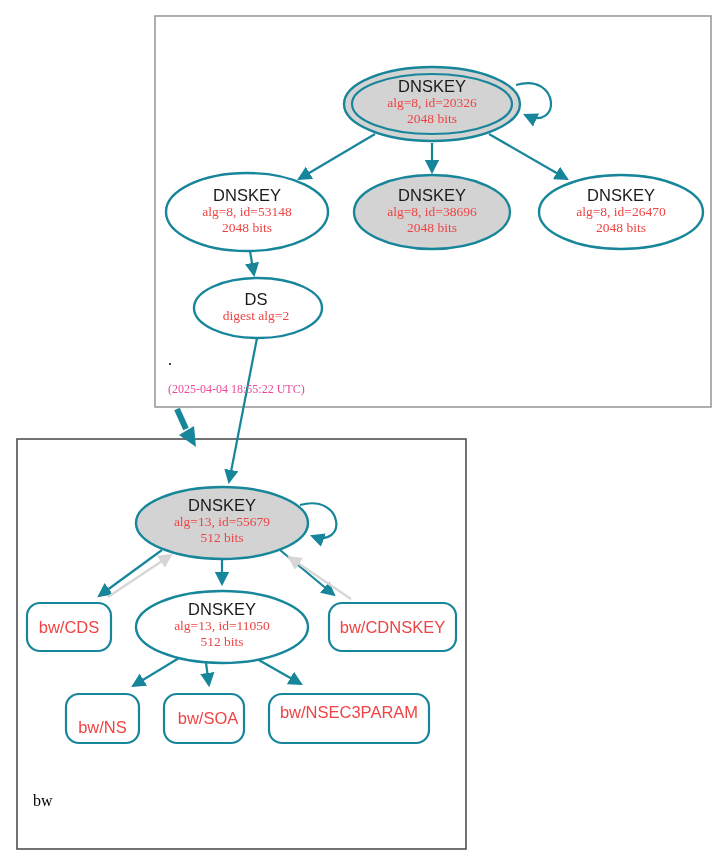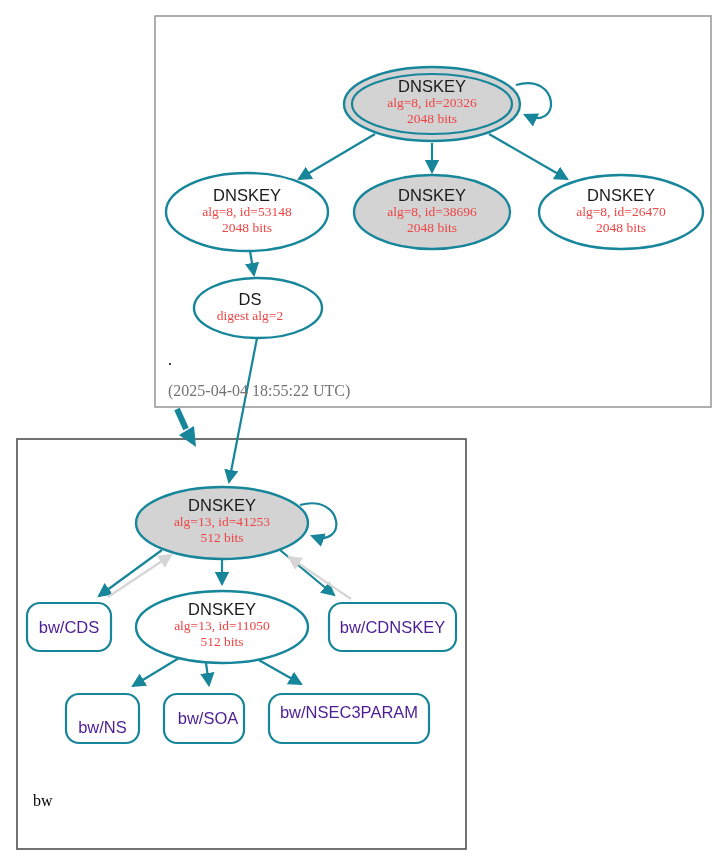--- a/index.html
+++ b/index.html
@@ -22,31 +22,31 @@
     font-size:16.5px;line-height:18px;color:#1a1a1a;
   }
   .node-detail{
     font-family:"Liberation Serif",serif;
     font-size:13.5px;line-height:15.5px;color:#ef4444;
   }
   .rrset-label{
     position:absolute;
     display:flex;align-items:center;justify-content:center;
     font-family:"Liberation Sans",sans-serif;
-    font-size:16.5px;color:#4c1d95;text-align:center;pointer-events:none;
+    font-size:16.5px;color:#ef4444;text-align:center;pointer-events:none;
   }
   .zone-name{
     position:absolute;
     font-family:"Liberation Serif",serif;
     font-size:16px;color:#000;
   }
   .zone-timestamp{
     position:absolute;
     font-family:"Liberation Serif",serif;
-    font-size:16px;color:#737373;
+    font-size:12px;color:#ec4899;
   }
 </style>
 </head>
 <body>
 
 <div id="stage">
 
   <svg id="graph-svg" width="728" height="865" viewBox="0 0 728 865">
     <defs>
       <marker id="mTeal" viewBox="0 0 10 10" refX="8.5" refY="5" markerWidth="6.5" markerHeight="6.5" orient="auto-start-reverse">
@@ -116,28 +116,28 @@
     <span class="node-detail">alg=8, id=38696</span>
     <span class="node-detail">2048 bits</span>
   </div>
 
   <div class="node-label" style="left:539px;top:186px;width:164px;">
     <span class="node-title">DNSKEY</span>
     <span class="node-detail">alg=8, id=26470</span>
     <span class="node-detail">2048 bits</span>
   </div>
 
-  <div class="node-label" style="left:186px;top:290px;width:128px;">
+  <div class="node-label" style="left:192px;top:290px;width:128px;">
     <span class="node-title">DS</span>
     <span class="node-detail">digest alg=2</span>
   </div>
 
   <div class="node-label" style="left:136px;top:496px;width:172px;">
     <span class="node-title">DNSKEY</span>
-    <span class="node-detail">alg=13, id=41253</span>
+    <span class="node-detail">alg=13, id=55679</span>
     <span class="node-detail">512 bits</span>
   </div>
 
   <div class="node-label" style="left:136px;top:600px;width:172px;">
     <span class="node-title">DNSKEY</span>
     <span class="node-detail">alg=13, id=11050</span>
     <span class="node-detail">512 bits</span>
   </div>
 
   <div class="rrset-label" style="left:27px;top:603px;width:84px;height:48px;">bw/CDS</div>

